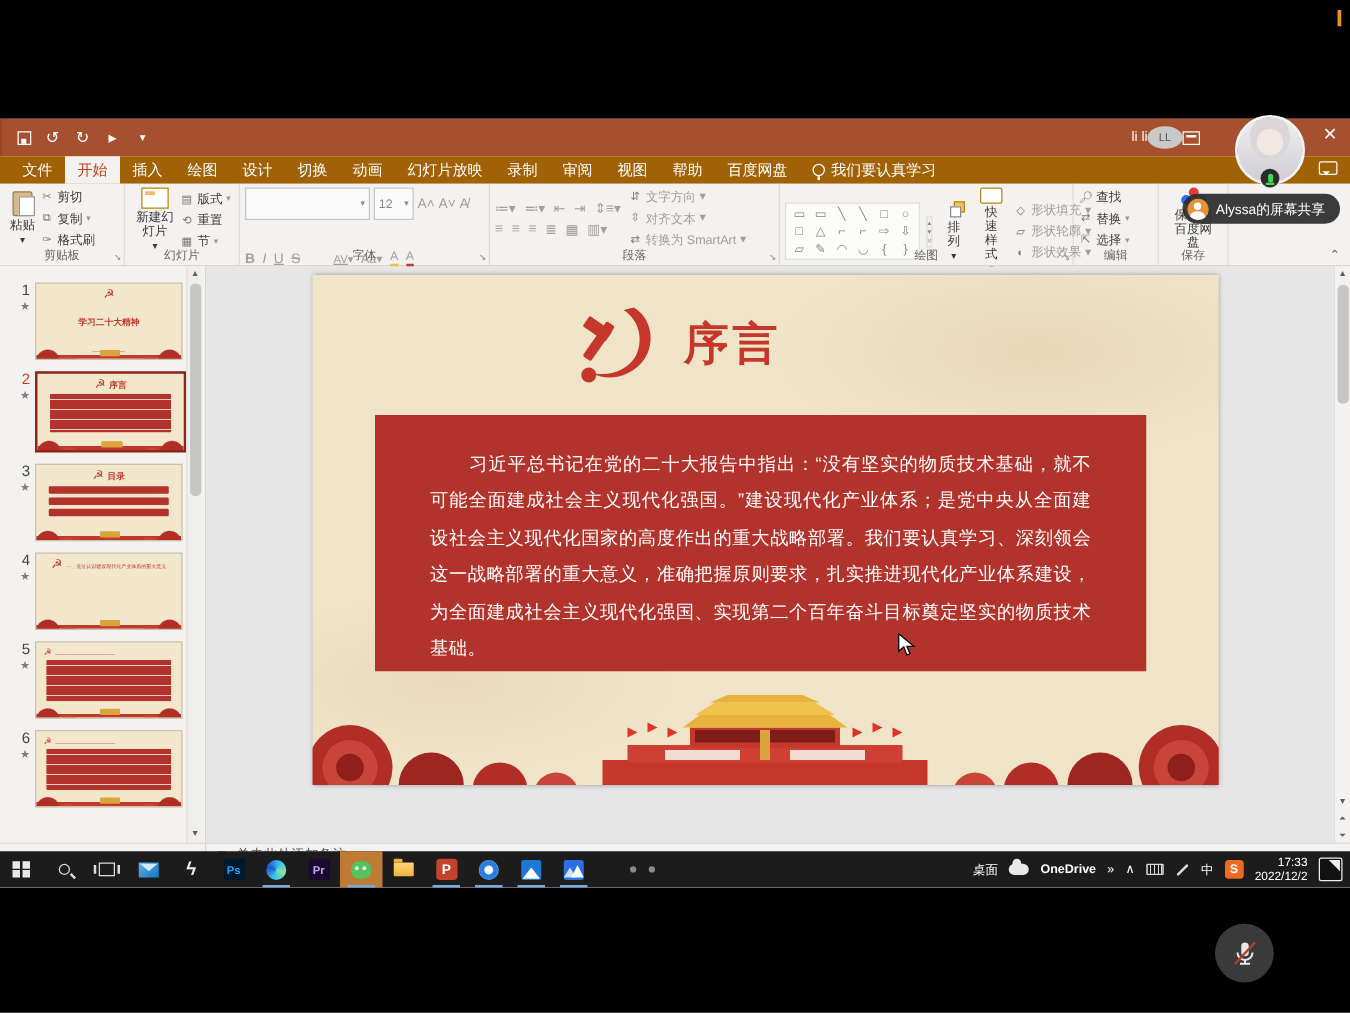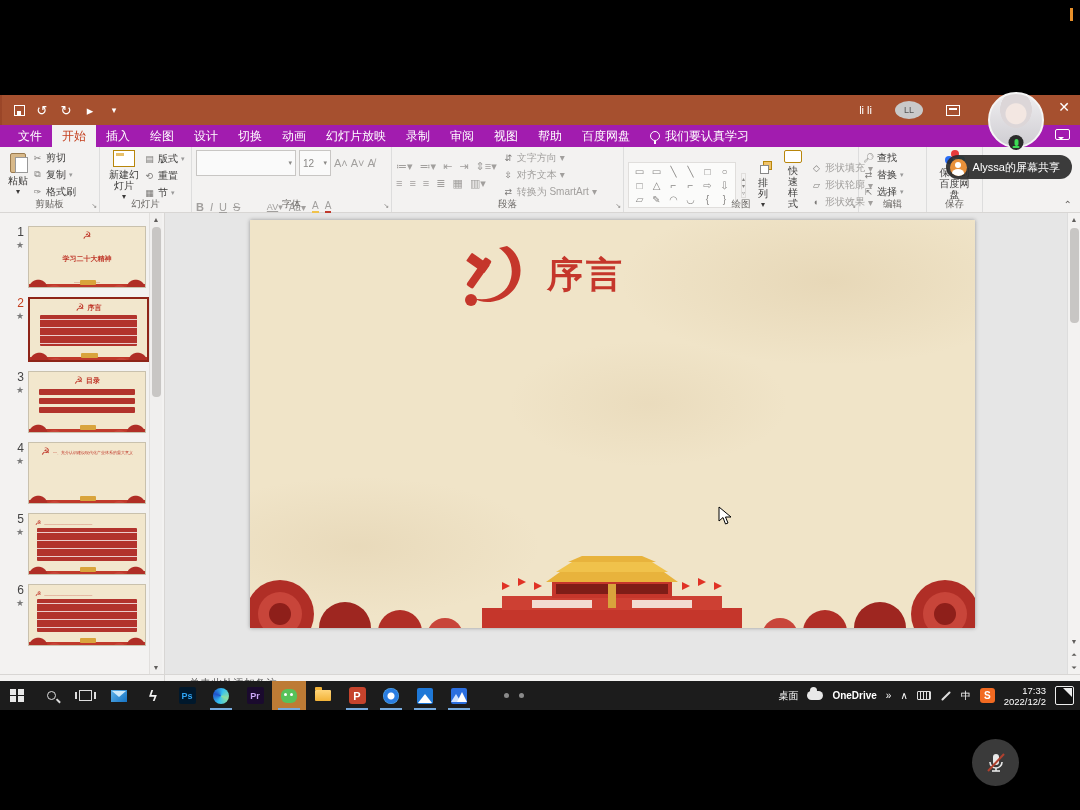--- a/index.html
+++ b/index.html
@@ -11,29 +11,29 @@
   .screen { position:absolute; left:0; top:95px; width:1080px; height:615px; background:#f3f2f1; display:flex; flex-direction:column; }
 
   
   .titlebar { height:30px; background:#a6502f; display:flex; align-items:center; position:relative; color:#fff;
               background-image:linear-gradient(90deg, rgba(120,40,20,.25) 0 2px, transparent 2px 40px); }
   .qat { display:flex; align-items:center; gap:10px; padding-left:14px; }
   .qat .ico { width:14px; height:14px; display:inline-flex; align-items:center; justify-content:center; font-size:13px; color:#fff; }
   .floppy { width:11px; height:11px; border:1.5px solid #fff; position:relative; }
   .floppy:after { content:""; position:absolute; left:2px; bottom:0; width:4px; height:4px; background:#fff; }
   .ttl { position:absolute; left:0; right:0; text-align:center; font-size:11.5px; color:#fff; pointer-events:none; }
-  .tb-right { position:absolute; right:120px; top:0; height:30px; display:flex; align-items:center; gap:23px; }
+  .tb-right { position:absolute; right:120px; top:0; height:30px; display:flex; align-items:center; gap:0; }
   .userchip { font-size:11px; color:#fff; }
   .initials { width:28px; height:18px; border-radius:50%; background:#c9c9c9; color:#555; font-size:9px; display:flex; align-items:center; justify-content:center; }
   .ribopts { width:14px; height:11px; border:1px solid #fff; position:relative; }
   .ribopts:after{ content:""; position:absolute; top:2px; left:2px; right:2px; height:2px; background:#fff; }
   .close-x { position:absolute; right:10px; top:5px; color:#fff; font-size:14px; line-height:14px; cursor:pointer; }
 
   
-  .tabsrow { height:22px; background:#a21caf; display:flex; align-items:stretch; padding-left:8px; position:relative; }
+  .tabsrow { height:22px; background:#a16207; display:flex; align-items:stretch; padding-left:8px; position:relative; }
   .tab { color:#fff; font-size:12px; padding:0 10px; display:flex; align-items:center; white-space:nowrap; }
   .tab.sel { background:#f3f2f1; color:#c43e1c; }
   .tellme { display:flex; align-items:center; gap:5px; color:#fff; font-size:12px; padding:0 10px; }
   .bulb { width:10px; height:10px; border:1px solid #fff; border-radius:50%; position:relative; }
   .bulb:after{ content:""; position:absolute; left:3px; top:9px; width:2px; height:3px; background:#fff; }
   .chatbub { position:absolute; right:10px; top:4px; width:15px; height:11px; border:1.5px solid #fff; border-radius:2px; }
   .chatbub:after{ content:""; position:absolute; left:2px; bottom:-4px; border:3px solid transparent; border-top-color:#fff; }
 
   
   .ribbon { height:66px; background:#f3f2f1; display:flex; align-items:stretch; border-bottom:1px solid #d8d6d4; position:relative; }
@@ -543,20 +543,23 @@
       <div class="slide">
         <div class="sl-head">
           <svg width="74" height="74" viewBox="0 0 74 74">
             <path d="M52 8 C 66 16 70 36 60 50 C 50 64 30 68 18 60 C 32 64 48 58 54 46 C 60 33 56 18 44 10 Z" fill="#c5362b"></path>
             <circle cx="16" cy="62" r="6" fill="#c5362b"></circle>
             <rect x="20" y="18" width="8" height="34" rx="2" transform="rotate(35 24 35)" fill="#c5362b"></rect>
             <rect x="12" y="20" width="22" height="10" rx="1" transform="rotate(35 23 25)" fill="#c5362b"></rect>
           </svg>
           <span class="sl-title">序言</span>
         </div>
+        <div class="redbox">
+          <p>习近平总书记在党的二十大报告中指出：“没有坚实的物质技术基础，就不可能全面建成社会主义现代化强国。”建设现代化产业体系；是党中央从全面建设社会主义现代化国家的高度作出的重大战略部署。我们要认真学习、深刻领会这一战略部署的重大意义，准确把握原则要求，扎实推进现代化产业体系建设，为全面建成社会主义现代化强国、实现第二个百年奋斗目标奠定坚实的物质技术基础。</p>
+        </div>
         <svg class="sl-bottom" viewBox="0 0 725 72">
 
           <circle cx="30" cy="58" r="34" fill="#b02e26"></circle>
             <circle cx="30" cy="58" r="22" fill="#c8453a"></circle>
             <circle cx="30" cy="58" r="11" fill="#8e1f1a"></circle>
           <circle cx="95" cy="72" r="26" fill="#9e2620"></circle>
             <circle cx="150" cy="76" r="22" fill="#b02e26"></circle>
             <circle cx="195" cy="80" r="18" fill="#c8453a"></circle>
 
           <circle cx="695" cy="58" r="34" fill="#b02e26"></circle>

